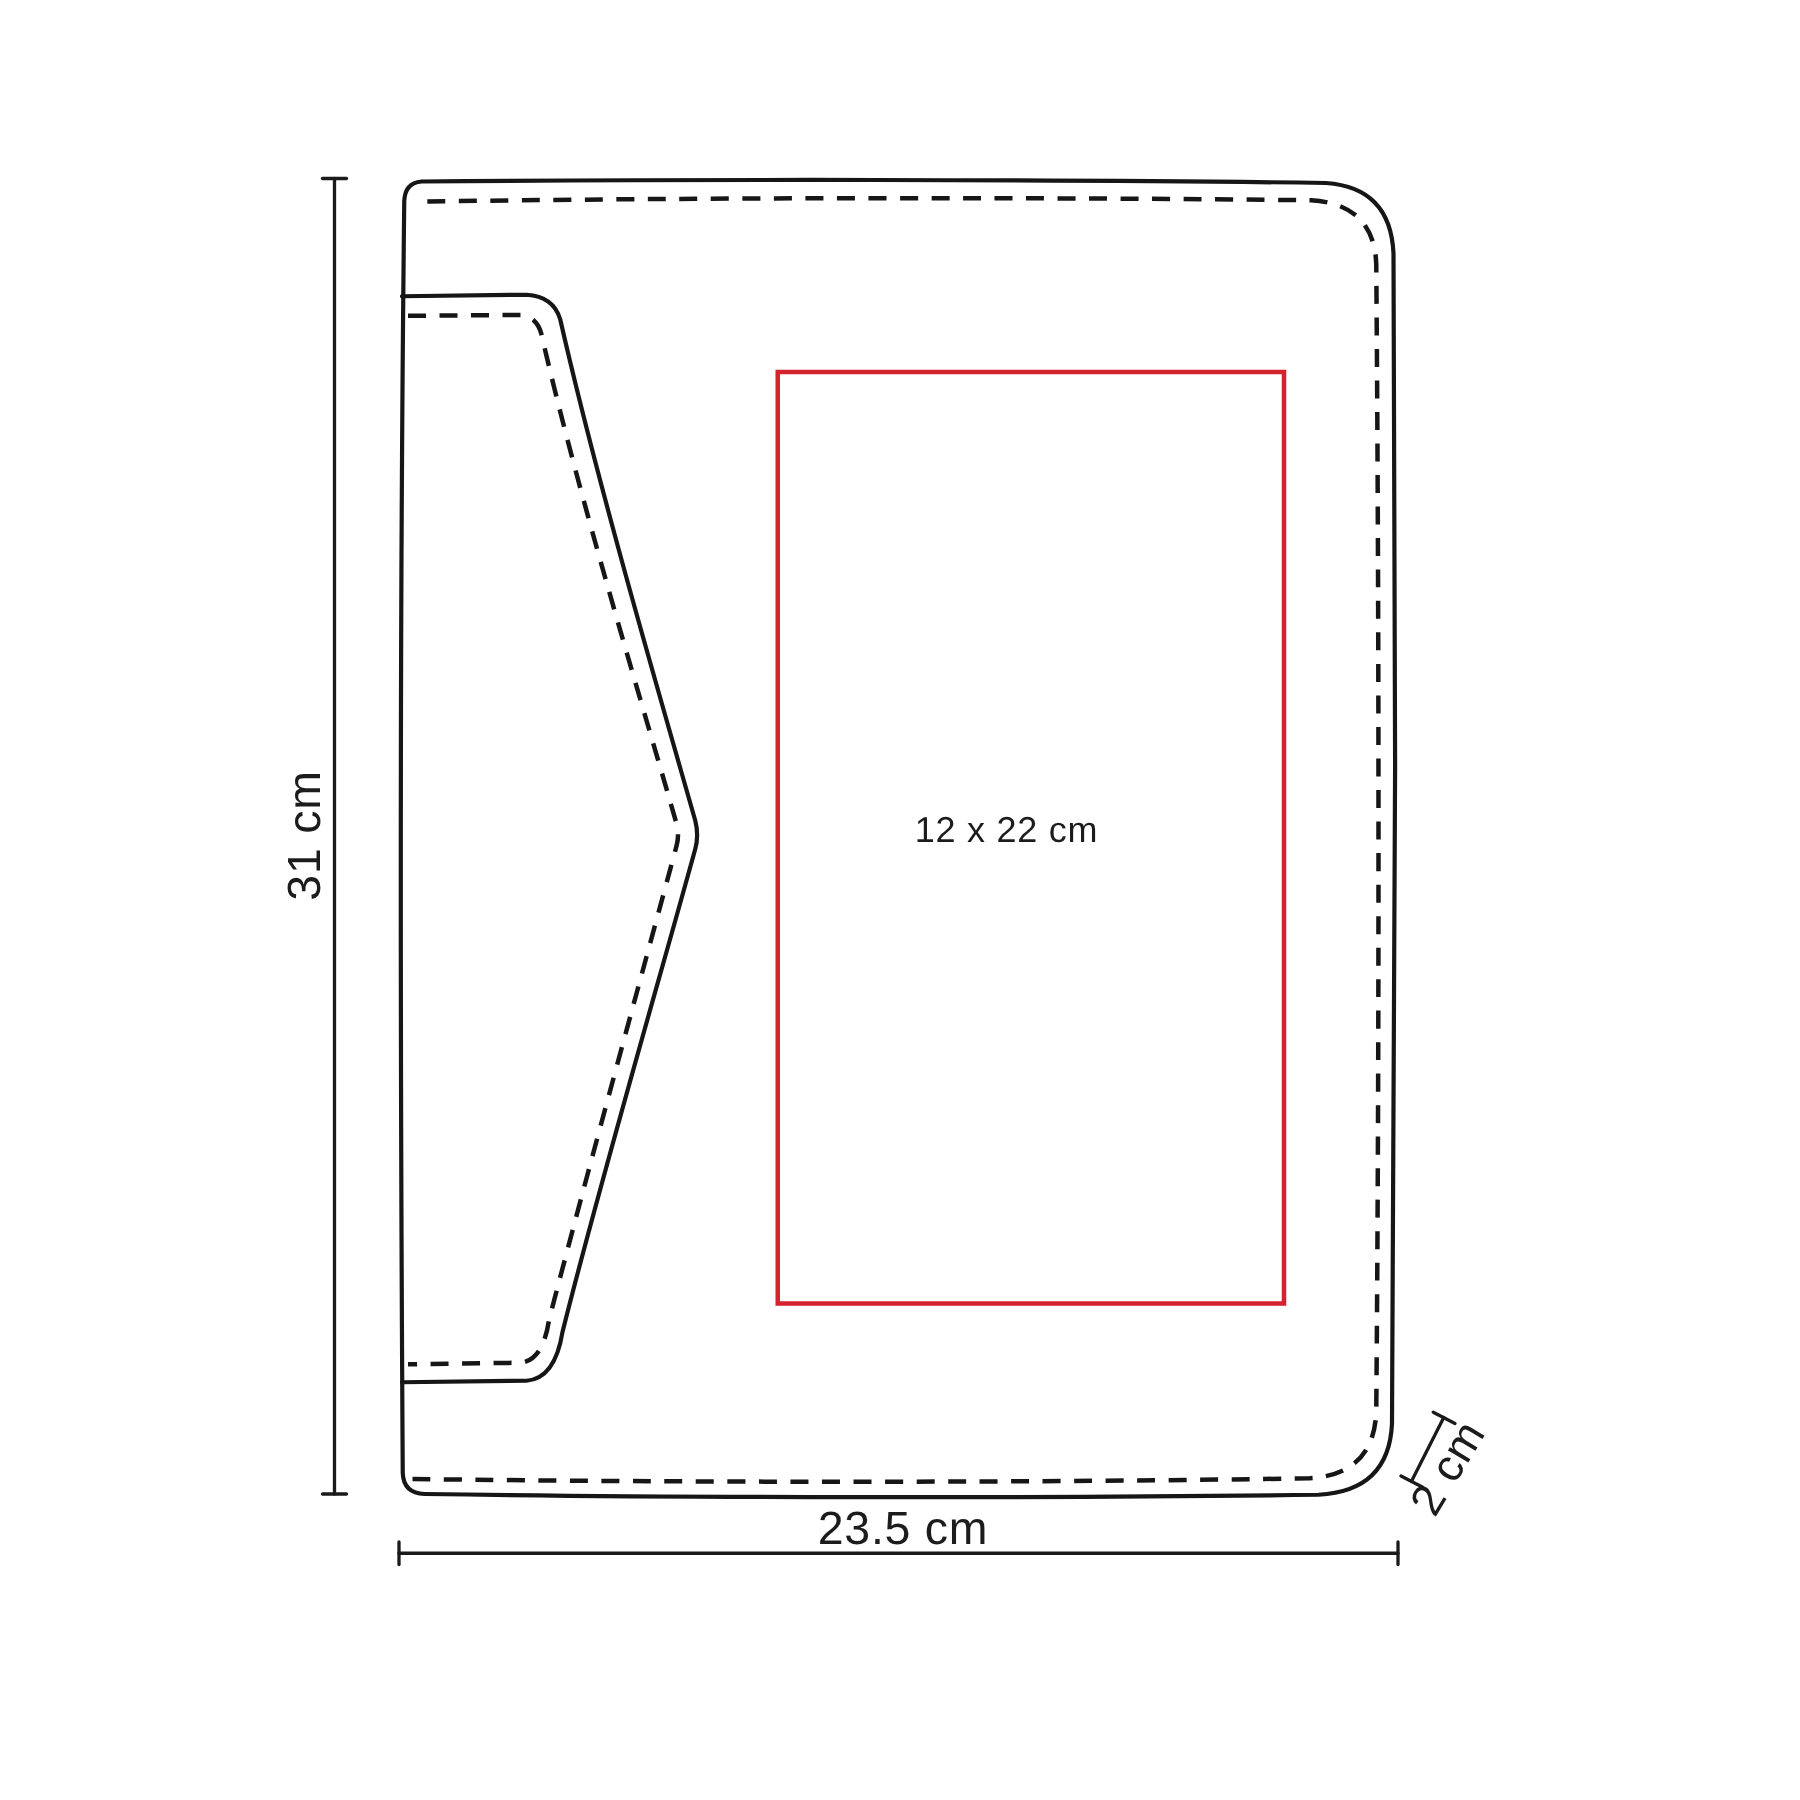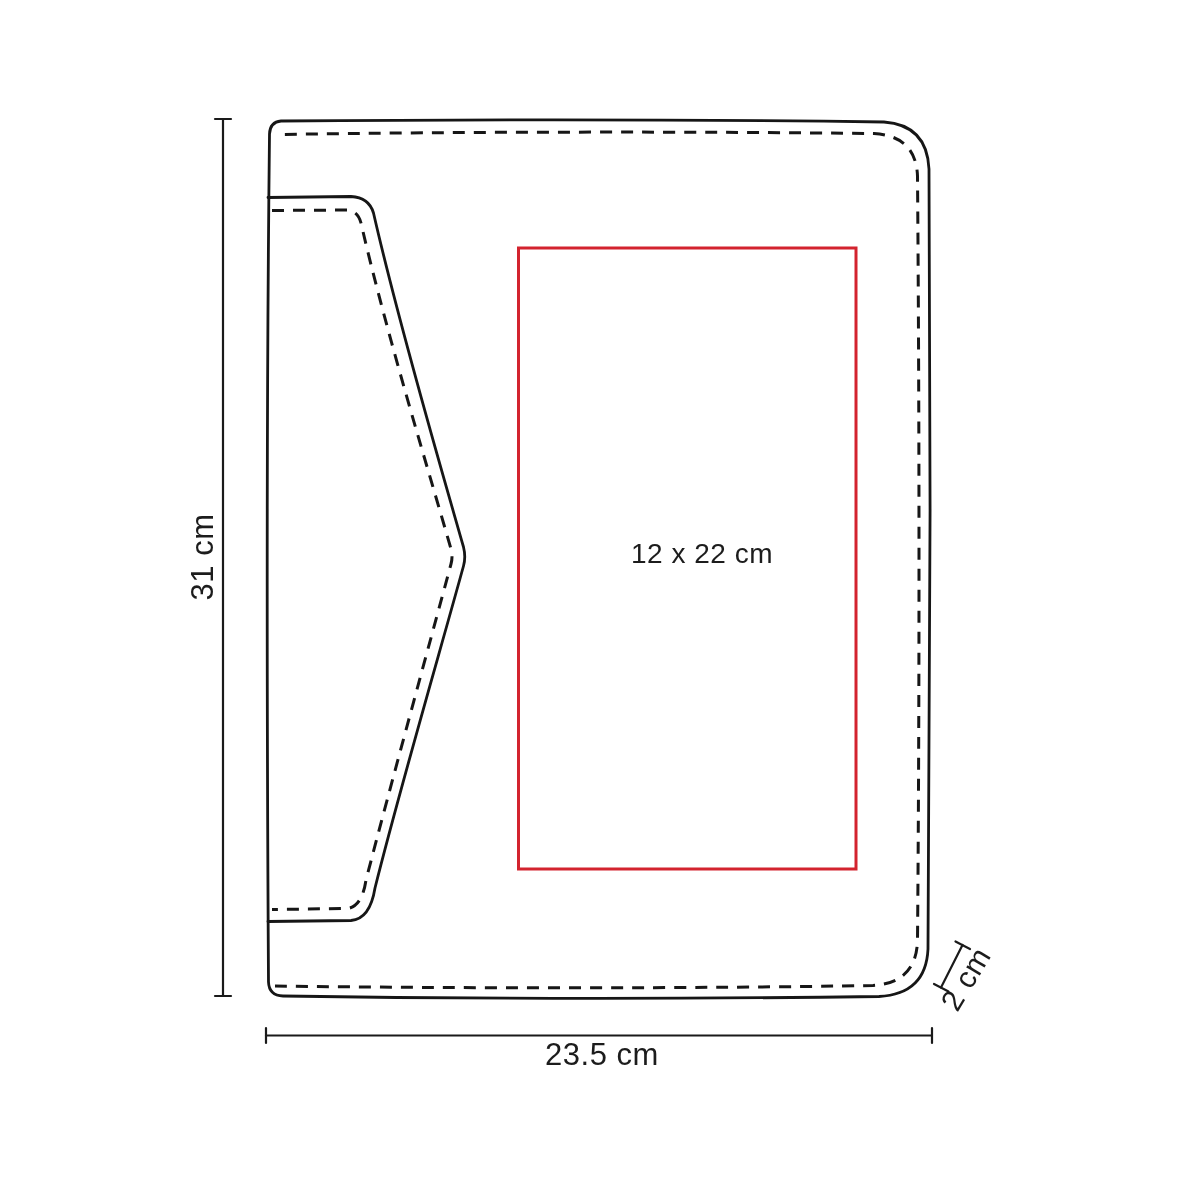--- a/index.html
+++ b/index.html
@@ -37,35 +37,35 @@
     line-height: 32px;
   }
   #height-label {
     left: 143px;
     top: 541px;
     width: 120px;
     transform: rotate(-90deg);
   }
   #width-label {
     left: 522px;
-    top: 1039px;
+    top: 1003px;
     width: 160px;
   }
   #depth-label {
     left: 921px;
     top: 963px;
     width: 90px;
     font-size: 30px;
     transform: rotate(-59deg);
   }
   #area-label {
-    left: 602px;
+    left: 571px;
     top: 538px;
     width: 200px;
-    font-size: 28px;
+    font-size: 24px;
   }
 </style>
 </head>
 <body>
 
 <div id="stage">
 
   <svg width="1200" height="1200" viewBox="0 0 1200 1200">
 
     <g class="line-art" stroke="#161616">

